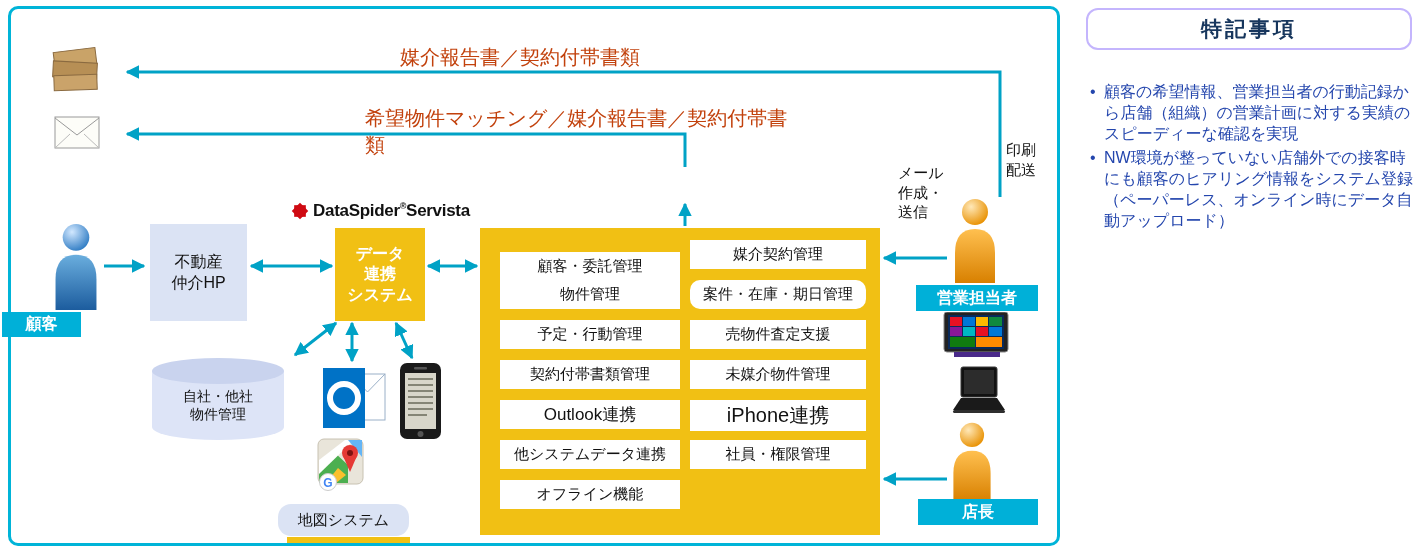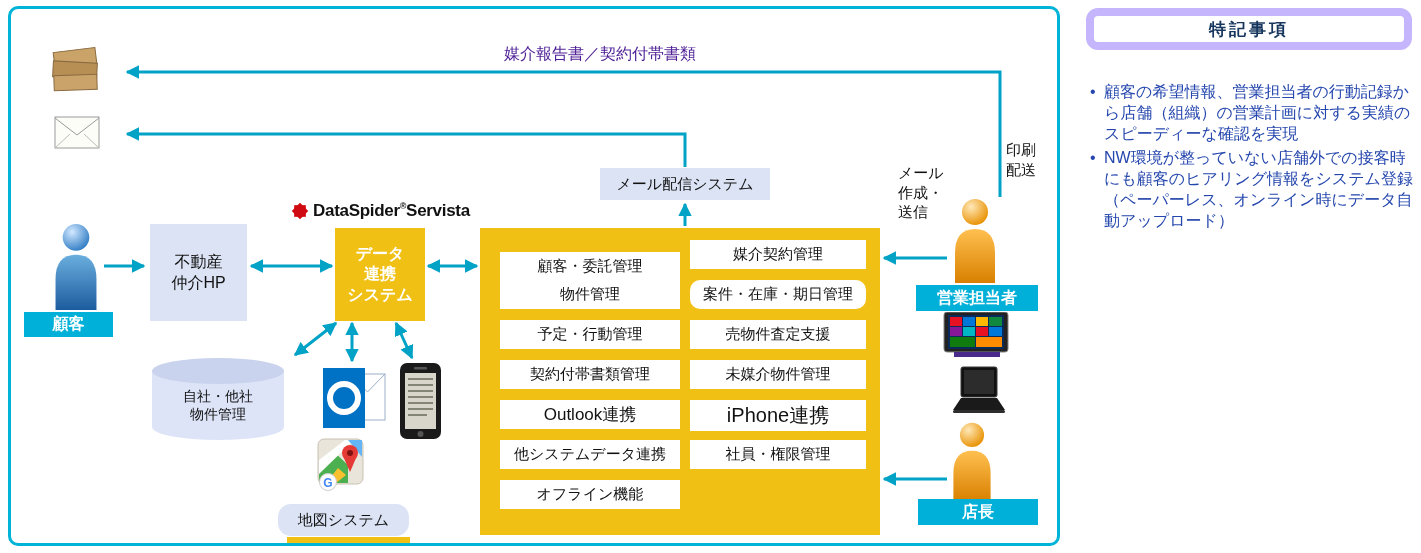--- a/index.html
+++ b/index.html
@@ -7,35 +7,35 @@
   .stage { position:relative; width:1421px; height:553px; background:#fff; overflow:hidden; }
   .frame { position:absolute; left:8px; top:6px; width:1052px; height:540px;
            border:3px solid #00b4d8; border-radius:10px; z-index:0; }
   svg.arrows { position:absolute; left:0; top:0; z-index:1; pointer-events:none; }
   .node { position:absolute; display:flex; align-items:center; justify-content:center;
           text-align:center; z-index:2; }
   .ml { white-space:pre-line; line-height:1.28; }
   .lavbox { background:#dbe3f4; color:#111; font-size:15px; }
   .goldbox { background:#f1c014; color:#fff; font-weight:bold; font-size:16px; }
   .cyanlabel { background:#00b0d8; color:#fff; font-weight:bold; font-size:16px; }
-  .flowlabel { position:absolute; z-index:2; color:#4c1d95; font-size:16px; text-align:center; }
+  .flowlabel { position:absolute; z-index:2; color:#c2410c; font-size:20px; }
   .sidetext { position:absolute; z-index:2; color:#111; font-size:15px; line-height:1.3; white-space:pre-line; }
   .bigpanel { position:absolute; left:480px; top:228px; width:400px; height:307px;
               background:#f1c014; z-index:2; }
   .feat { position:absolute; background:#fff; color:#111; font-size:15px;
           display:flex; align-items:center; justify-content:center; z-index:3; text-align:center; }
   .logo { position:absolute; left:290px; top:201px; z-index:2; display:flex; align-items:center; gap:3px; }
   .logo .txt { font-weight:bold; font-size:17px; color:#111; letter-spacing:-0.3px; }
   .logo .reg { font-size:9px; vertical-align:super; }
   .cyl-text { position:absolute; left:0; right:0; top:30px; text-align:center;
               font-size:14px; color:#111; white-space:pre-line; line-height:1.3; z-index:3; }
   .notes-header { position:absolute; left:1086px; top:8px; width:326px; height:42px;
-                  border:8px solid #c4b5fd; border-radius:12px; background:#fff;
+                  border:2px solid #c4b5fd; border-radius:12px; background:#fff;
                   display:flex; align-items:center; justify-content:center;
-                  font-size:17px; font-weight:bold; color:#17365d; letter-spacing:3px; z-index:2; }
+                  font-size:21px; font-weight:bold; color:#17365d; letter-spacing:3px; z-index:2; }
   .notes-list { position:absolute; left:1088px; top:82px; width:326px; z-index:2; list-style:none; }
   .notes-list li { position:relative; padding-left:16px; color:#2446ad; font-size:16px;
                    line-height:1.3; margin-bottom:4px; }
   .notes-list li::before { content:"•"; position:absolute; left:2px; top:0; color:#2446ad; }
   .iconbox { position:absolute; z-index:2; }
   .sliver { position:absolute; left:287px; top:537px; width:123px; height:6px; background:#f1c014; z-index:2; }
 </style>
 </head>
 <body>
 
@@ -58,20 +58,21 @@
       <polyline points="428,266 477,266" marker-start="url(#ah)" marker-end="url(#ah)"></polyline>
       <polyline points="336,323 295,355" marker-start="url(#ah)" marker-end="url(#ah)"></polyline>
       <polyline points="352,323 352,361" marker-start="url(#ah)" marker-end="url(#ah)"></polyline>
       <polyline points="396,323 412,358" marker-start="url(#ah)" marker-end="url(#ah)"></polyline>
       <polyline points="947,258 884,258" marker-end="url(#ah)"></polyline>
       <polyline points="947,479 884,479" marker-end="url(#ah)"></polyline>
     </g>
   </svg>
 
   <div class="flowlabel" style="left:400px;top:44px;width:400px;">媒介報告書／契約付帯書類</div>
+  <div class="flowlabel" style="left:365px;top:105px;width:440px;">希望物件マッチング／媒介報告書／契約付帯書類</div>
   <div class="sidetext" style="left:1006px;top:140px;">印刷
 配送</div>
   <div class="sidetext" style="left:898px;top:163px;">メール
 作成・
 送信</div>
 
   <div class="iconbox" style="left:50px;top:46px;width:50px;height:48px;">
     <svg width="50" height="48" viewBox="0 0 50 48">
       <rect x="4" y="4" width="42" height="16" fill="#c9a368" stroke="#8a6a40" transform="rotate(-7 25 12)"></rect>
       <rect x="3" y="16" width="44" height="16" fill="#b78f55" stroke="#8a6a40" transform="rotate(3 25 24)"></rect>
@@ -80,39 +81,38 @@
   </div>
 
   <div class="iconbox" style="left:54px;top:116px;width:46px;height:34px;">
     <svg width="46" height="34" viewBox="0 0 46 34">
       <rect x="1" y="1" width="44" height="31" fill="#fdfdf8" stroke="#999"></rect>
       <path d="M1,2 L23,19 L45,2" fill="none" stroke="#999"></path>
       <path d="M1,32 L16,18 M45,32 L30,18" fill="none" stroke="#bbb"></path>
     </svg>
   </div>
 
-  <div class="node lavbox" style="left:600px;top:168px;width:170px;height:32px;">メール配信システム</div>
 
   <div class="iconbox" style="left:50px;top:222px;width:52px;height:88px;">
     <svg width="52" height="88" viewBox="0 0 46 86">
       <defs>
         <radialGradient id="b1h" cx="35%" cy="30%" r="75%">
           <stop offset="0" stop-color="#d2e8ff"></stop>
             <stop offset="1" stop-color="#2f7cc4"></stop>
         </radialGradient>
         <linearGradient id="b1b" x1="0" y1="0" x2="0" y2="1">
           <stop offset="0" stop-color="#6aaede"></stop>
             <stop offset="1" stop-color="#1c5c9e"></stop>
         </linearGradient>
       </defs>
       <circle cx="23" cy="15" r="13" fill="url(#b1h)"></circle>
       <path d="M3,86 L3,56 Q3,32 23,32 Q43,32 43,56 L43,86 Z" fill="url(#b1b)"></path>
     </svg>
   </div>
-  <div class="node cyanlabel" style="left:24px;top:312px;width:89px;height:25px;">顧客</div>
+  <div class="node cyanlabel" style="left:2px;top:312px;width:79px;height:25px;">顧客</div>
 
   <div class="node lavbox ml" style="left:150px;top:224px;width:97px;height:97px;font-size:16px;">不動産
 仲介HP</div>
 
   <div class="logo">
     <svg width="20" height="20" viewBox="0 0 24 24">
       <g fill="#cf0a12">
         <rect x="5" y="5" width="14" height="14"></rect>
         <rect x="5" y="5" width="14" height="14" transform="rotate(45 12 12)"></rect>
       </g>

